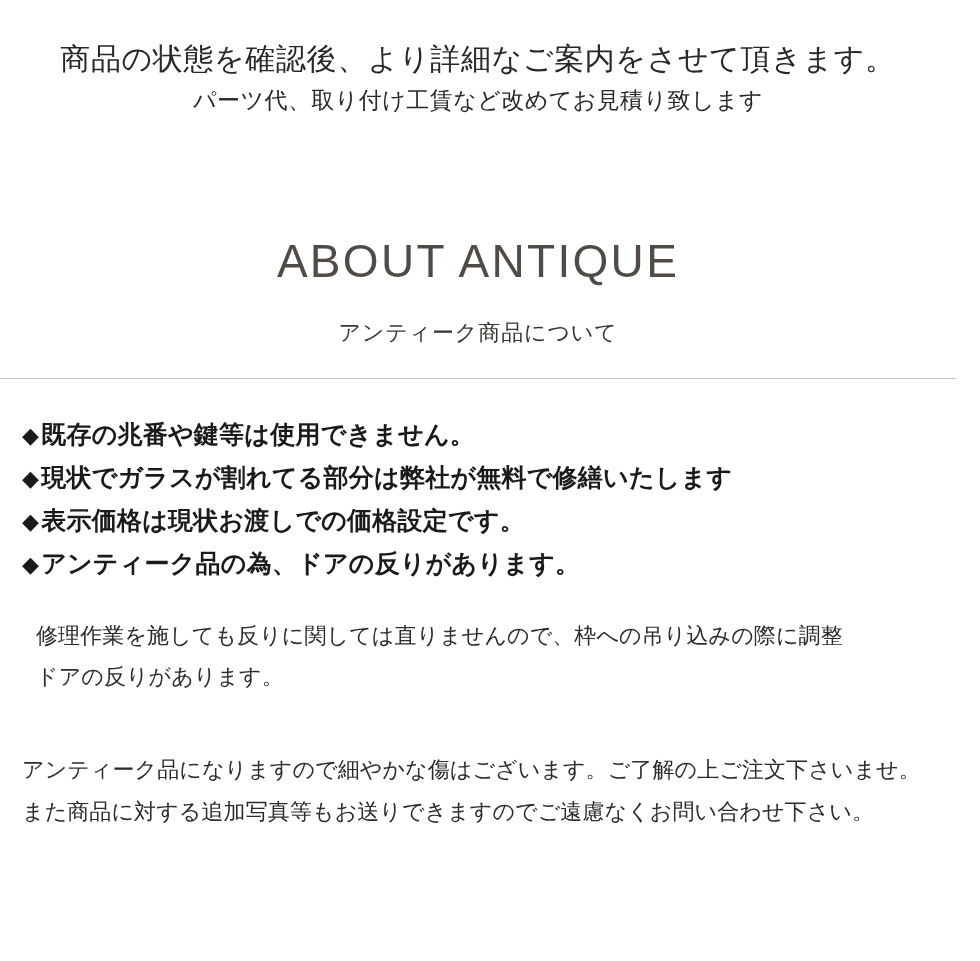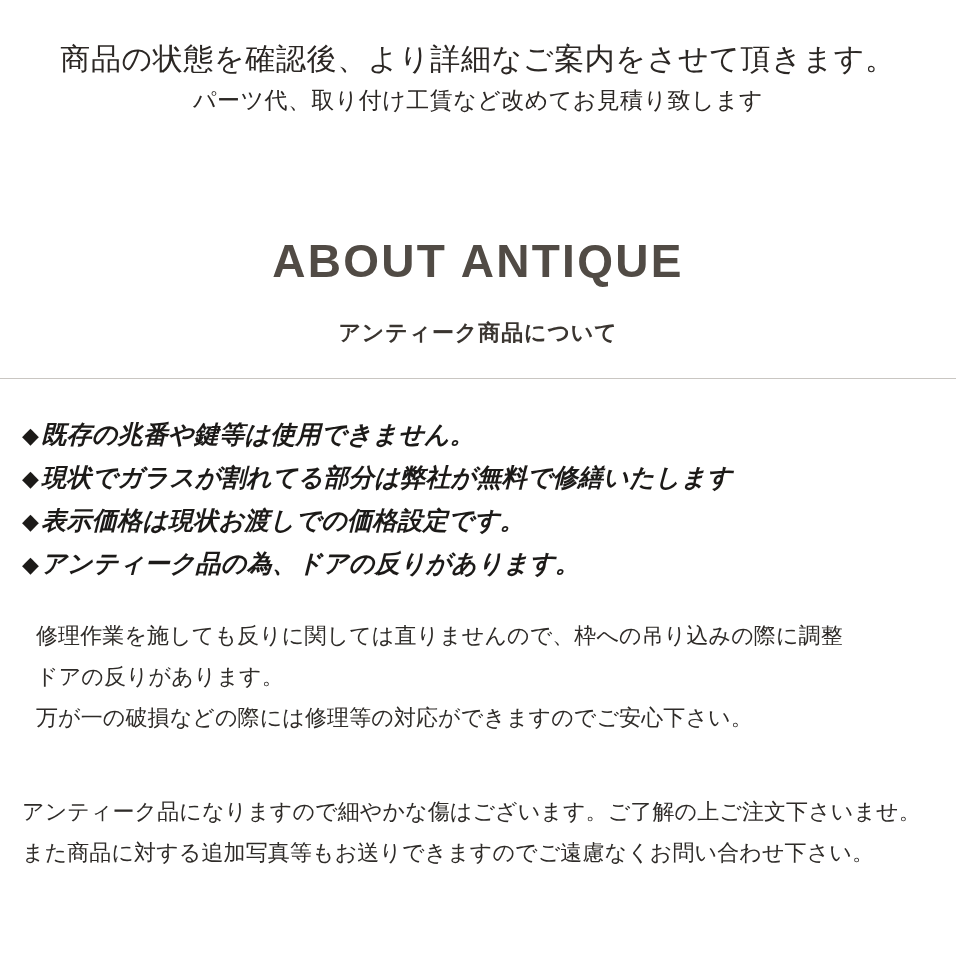--- a/index.html
+++ b/index.html
@@ -39,46 +39,45 @@
   }
 
   
   .heading-block {
     margin-top: 118px;
     text-align: center;
   }
   .heading-en {
     font-size: 46px;
     letter-spacing: 0.05em;
-    font-weight: 700;
+    font-weight: 400;
     color: #514b45;
     line-height: 1.1;
     text-align: center;
   }
   .heading-ja {
     margin-top: 18px;
     font-size: 22px;
     letter-spacing: 0.04em;
     color: #3a3530;
-    font-weight: 700;
+    font-weight: 400;
   }
 
   .rule {
     margin-top: 30px;
     border: 0;
     border-top: 1px solid #c9c6c2;
     width: 100%;
   }
 
   
   .bullets {
     margin: 34px 0 0 0;
     padding: 0 0 0 22px;
     list-style: none;
-    font-style: italic;
   }
   .bullets li {
     font-size: 25px;
     font-weight: 700;
     line-height: 1.72;
     color: #1c1a18;
     letter-spacing: 0.01em;
   }
   .bullet-mark {
     font-size: 22px;
@@ -125,21 +124,20 @@
       <span class="bullet-mark">◆</span><span>表示価格は現状お渡しでの価格設定です。</span>
     </li>
     <li>
       <span class="bullet-mark">◆</span><span>アンティーク品の為、ドアの反りがあります。</span>
     </li>
   </ul>
 
   <div class="para first">
     <p>修理作業を施しても反りに関しては直りませんので、枠への吊り込みの際に調整</p>
     <p>ドアの反りがあります。</p>
-    <p>万が一の破損などの際には修理等の対応ができますのでご安心下さい。</p>
   </div>
 
   <div class="para second">
     <p>アンティーク品になりますので細やかな傷はございます。ご了解の上ご注文下さいませ。</p>
     <p>また商品に対する追加写真等もお送りできますのでご遠慮なくお問い合わせ下さい。</p>
   </div>
 
 </div>
 
 </body></html>

